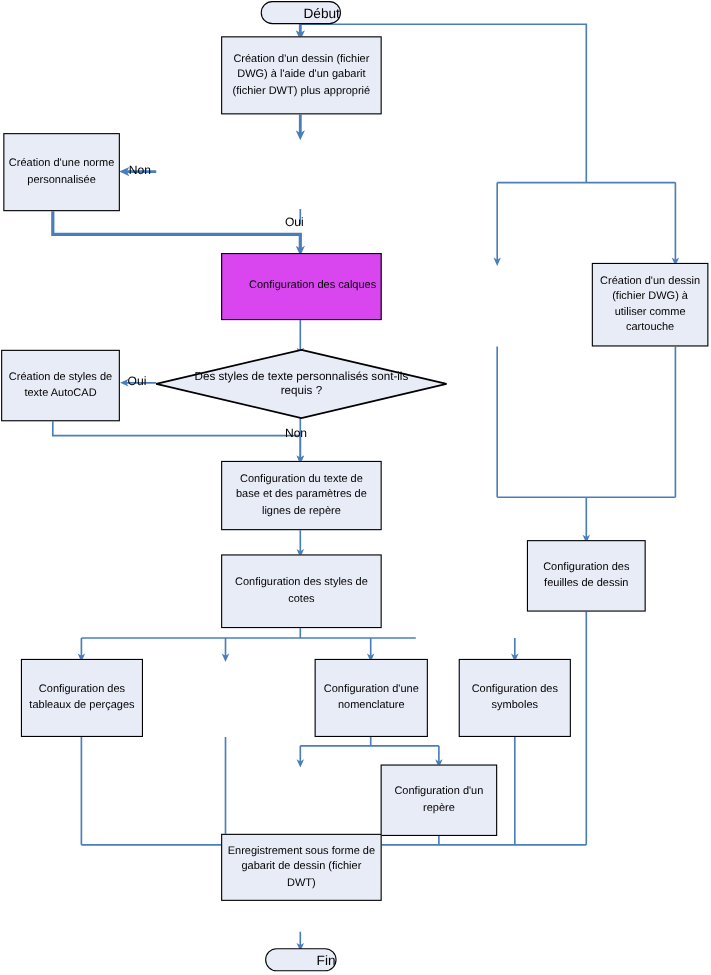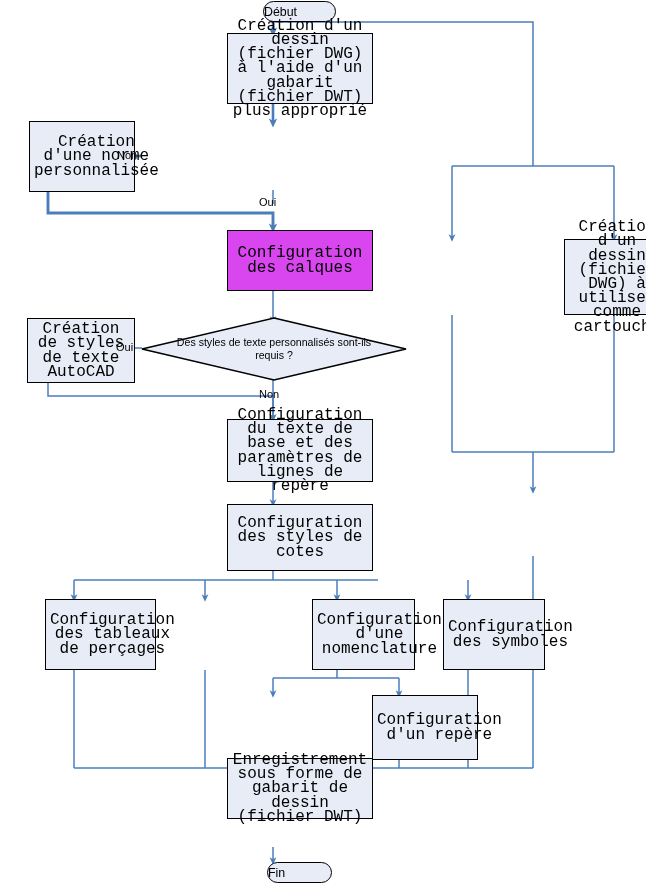--- a/index.html
+++ b/index.html
@@ -24,33 +24,31 @@
     top: 0;
     width: 646px;
     height: 886px;
     pointer-events: none;
   }
   .node {
     position: absolute;
     box-sizing: border-box;
     display: flex;
     align-items: center;
-    justify-content: flex-start;
+    justify-content: flex-end;
     text-align: center;
     color: #000000;
     z-index: 3;
-    margin-left: 26px;
   }
   .box {
     background: #e8ecf7;
     border: 1.6px solid #000000;
-    font-size: 16px;
+    font-size: 10px;
     line-height: 14.2px;
     padding: 2px 4px;
-    font-family: Liberation Mono, monospace;
   }
   .box.highlight {
     background: #d946ef;
   }
   .terminator {
     background: #e8ecf7;
     border: 1.8px solid #000000;
     border-radius: 14px;
     font-size: 12.4px;
     line-height: 14px;
@@ -214,20 +212,23 @@
     <span>Configuration des symboles</span>
   </div>
 
   <div class="node box" style="left:346px; top:695px; width:106px; height:65px;">
     <span>Configuration d'un repère</span>
   </div>
 
   <div class="node box" style="left:538px; top:239px; width:106px; height:76px;">
     <span>Création d'un dessin (fichier DWG) à utiliser comme cartouche</span>
   </div>
+  <div class="node box" style="left:479px; top:491px; width:108px; height:65px;">
+    <span>Configuration des feuilles de dessin</span>
+  </div>
 
   <div class="node box" style="left:201px; top:758px; width:146px; height:61px;">
     <span>Enregistrement sous forme de gabarit de dessin (fichier DWT)</span>
   </div>
 
   <div class="node terminator" style="left:241px; top:862px; width:65px; height:21px;">
     <span>Fin</span>
   </div>
 
   <div class="edge-label" style="left:117px; top:149px;">Non</div>

